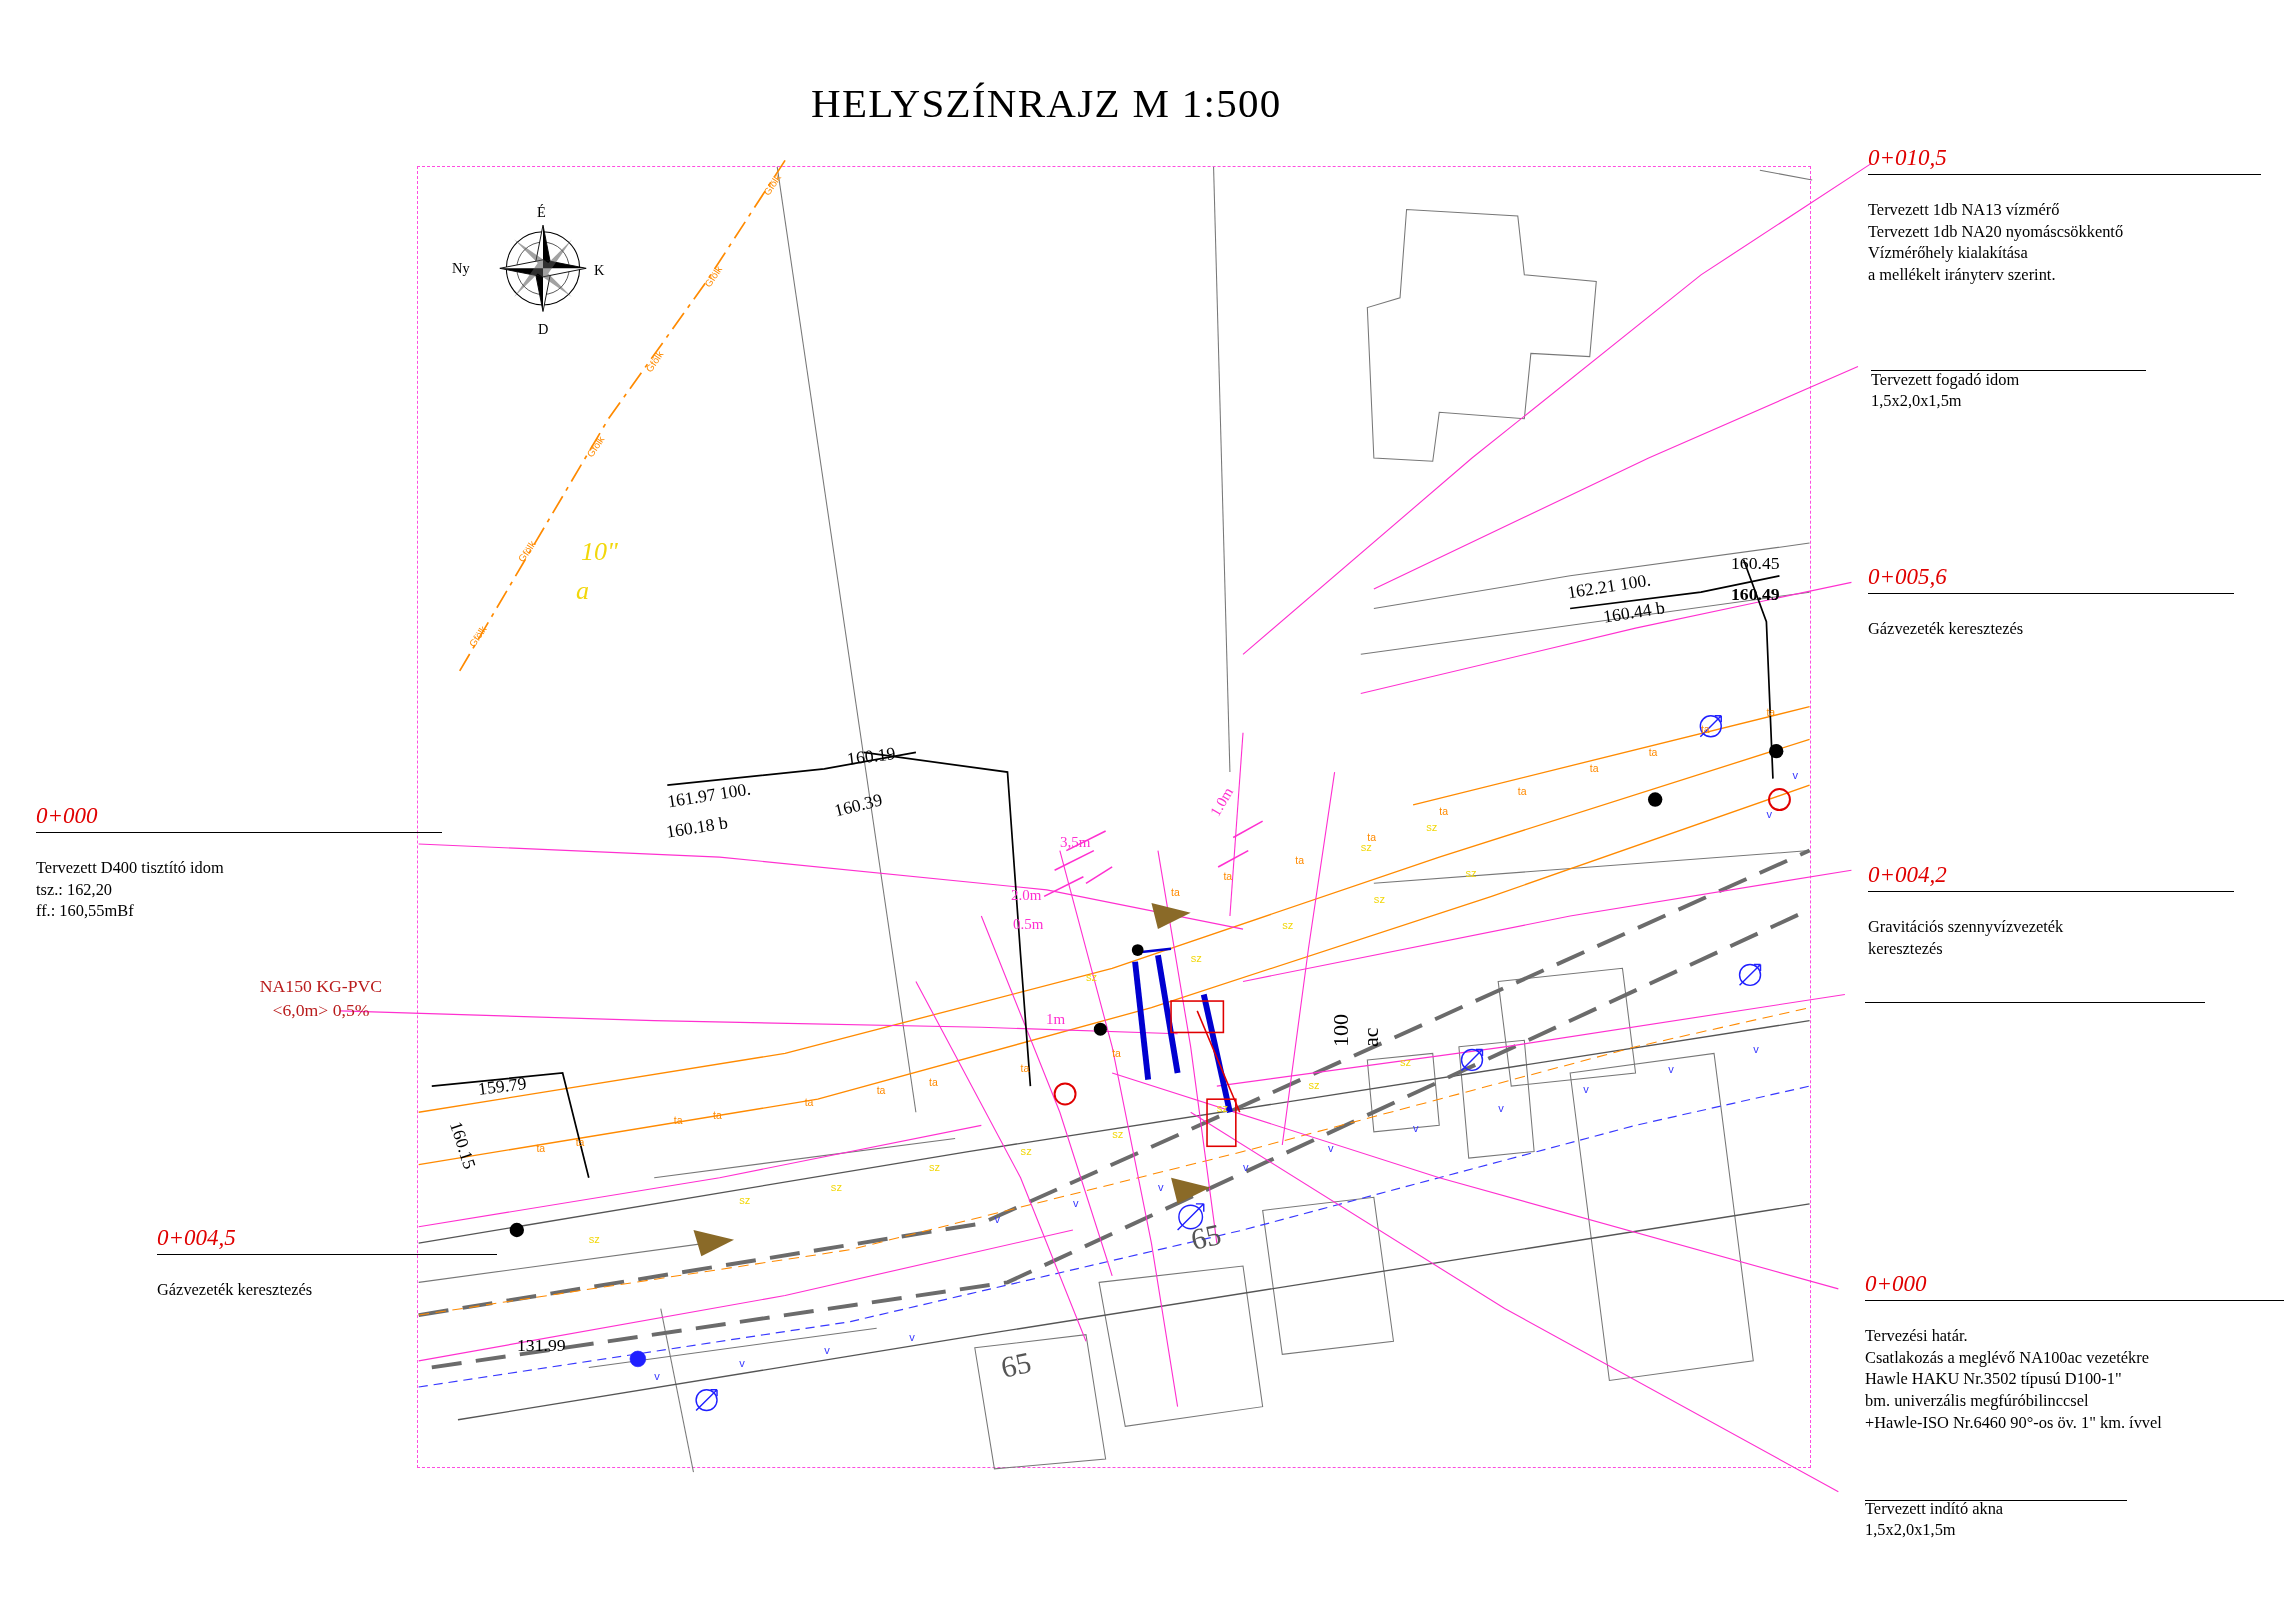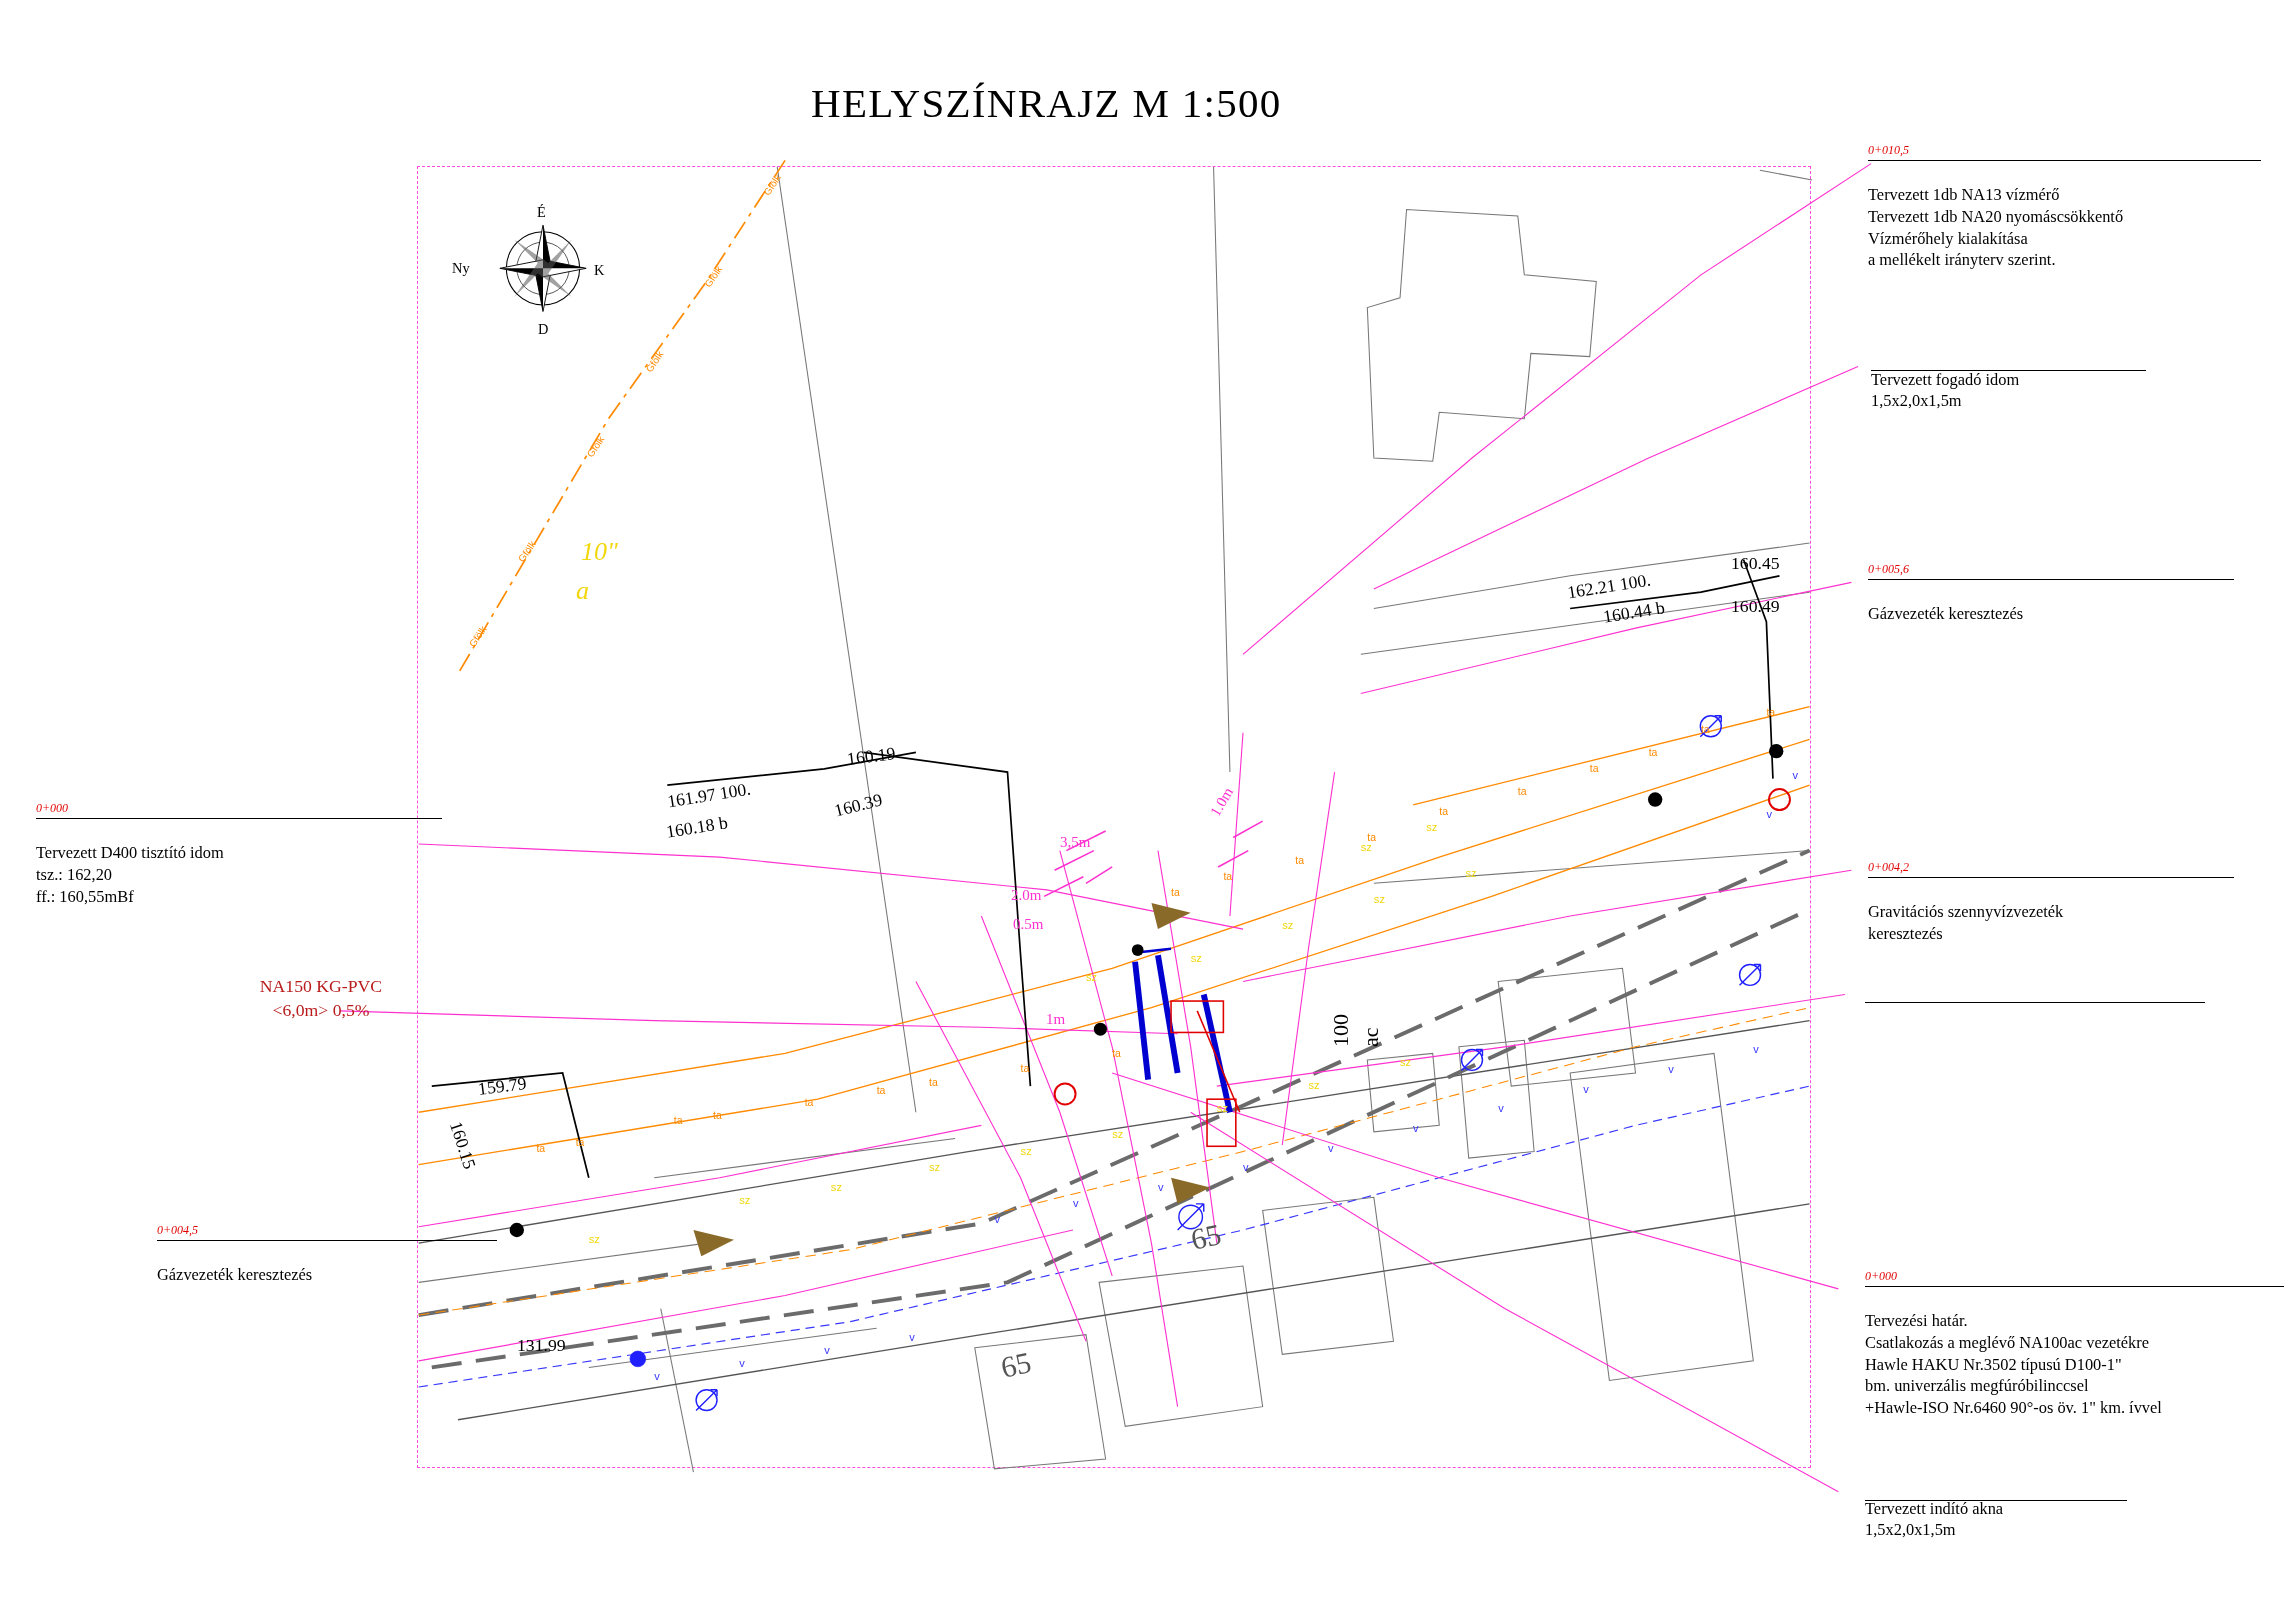--- a/index.html
+++ b/index.html
@@ -10,21 +10,21 @@
   
   .title{position:absolute;left:811px;top:79px;font-size:41px;
          letter-spacing:1.3px;white-space:nowrap;font-family:"Liberation Serif",serif;}
 
   
   .frame{position:absolute;left:417px;top:166px;width:1394px;height:1302px;
          border:1.3px dashed #ff4de0;box-sizing:border-box;}
 
   
   .cal{position:absolute;font-size:16.4px;line-height:1.32;white-space:pre-line;}
-  .cal .km{color:#e00000;font-style:italic;font-size:12px;display:block;
+  .cal .km{color:#e00000;font-style:italic;font-size:23px;display:block;
            border-bottom:1.3px solid #000;padding-bottom:1.3px;margin-bottom:2px;}
 
   svg.draw{position:absolute;left:0;top:0;width:2295px;height:1622px;overflow:visible;}
 
   
   .elev{position:absolute;font-size:17.7px;white-space:nowrap;}
   .dim{position:absolute;font-size:15px;color:#ff30d0;white-space:nowrap;}
   .yellowtxt{position:absolute;color:#f2d70a;font-style:italic;font-size:26px;}
   .bignum{position:absolute;font-size:30px;color:#555;}
   .compass-l{position:absolute;font-size:14.4px;font-family:"Liberation Serif",serif;}
@@ -265,21 +265,21 @@
   <div class="yellowtxt" style="left:581px;top:537px;">10"</div>
   <div class="yellowtxt" style="left:576px;top:576px;">a</div>
   <div class="elev" style="left:1328px;top:1047px;transform:rotate(-90deg);transform-origin:left top;font-size:22px;">100</div>
   <div class="elev" style="left:1358px;top:1047px;transform:rotate(-90deg);transform-origin:left top;font-size:22px;">ac</div>
   <div class="bignum" style="left:1191px;top:1220px;transform:rotate(-12deg);">65</div>
   <div class="bignum" style="left:1001px;top:1348px;transform:rotate(-12deg);">65</div>
 
   <div class="elev" style="left:1567px;top:576px;transform:rotate(-9deg);">162.21 100.</div>
   <div class="elev" style="left:1603px;top:602px;transform:rotate(-9deg);">160.44 b</div>
   <div class="elev" style="left:1731px;top:553px;">160.45</div>
-  <div class="elev" style="left:1731px;top:596px;">160.49</div>
+  <div class="elev" style="left:1731px;top:584px;font-weight:bold;">160.49</div>
   <div class="elev" style="left:847px;top:746px;transform:rotate(-7deg);">160.19</div>
   <div class="elev" style="left:667px;top:785px;transform:rotate(-9deg);">161.97 100.</div>
   <div class="elev" style="left:666px;top:817px;transform:rotate(-9deg);">160.18 b</div>
   <div class="elev" style="left:834px;top:795px;transform:rotate(-14deg);">160.39</div>
   <div class="elev" style="left:478px;top:1076px;transform:rotate(-7deg);">159.79</div>
   <div class="elev" style="left:465px;top:1119px;transform:rotate(72deg);transform-origin:left top;">160.15</div>
   <div class="elev" style="left:517px;top:1335px;">131.99</div>
 
   <div class="dim" style="left:1060px;top:834px;">3,5m</div>
   <div class="dim" style="left:1011px;top:887px;">2.0m</div>

